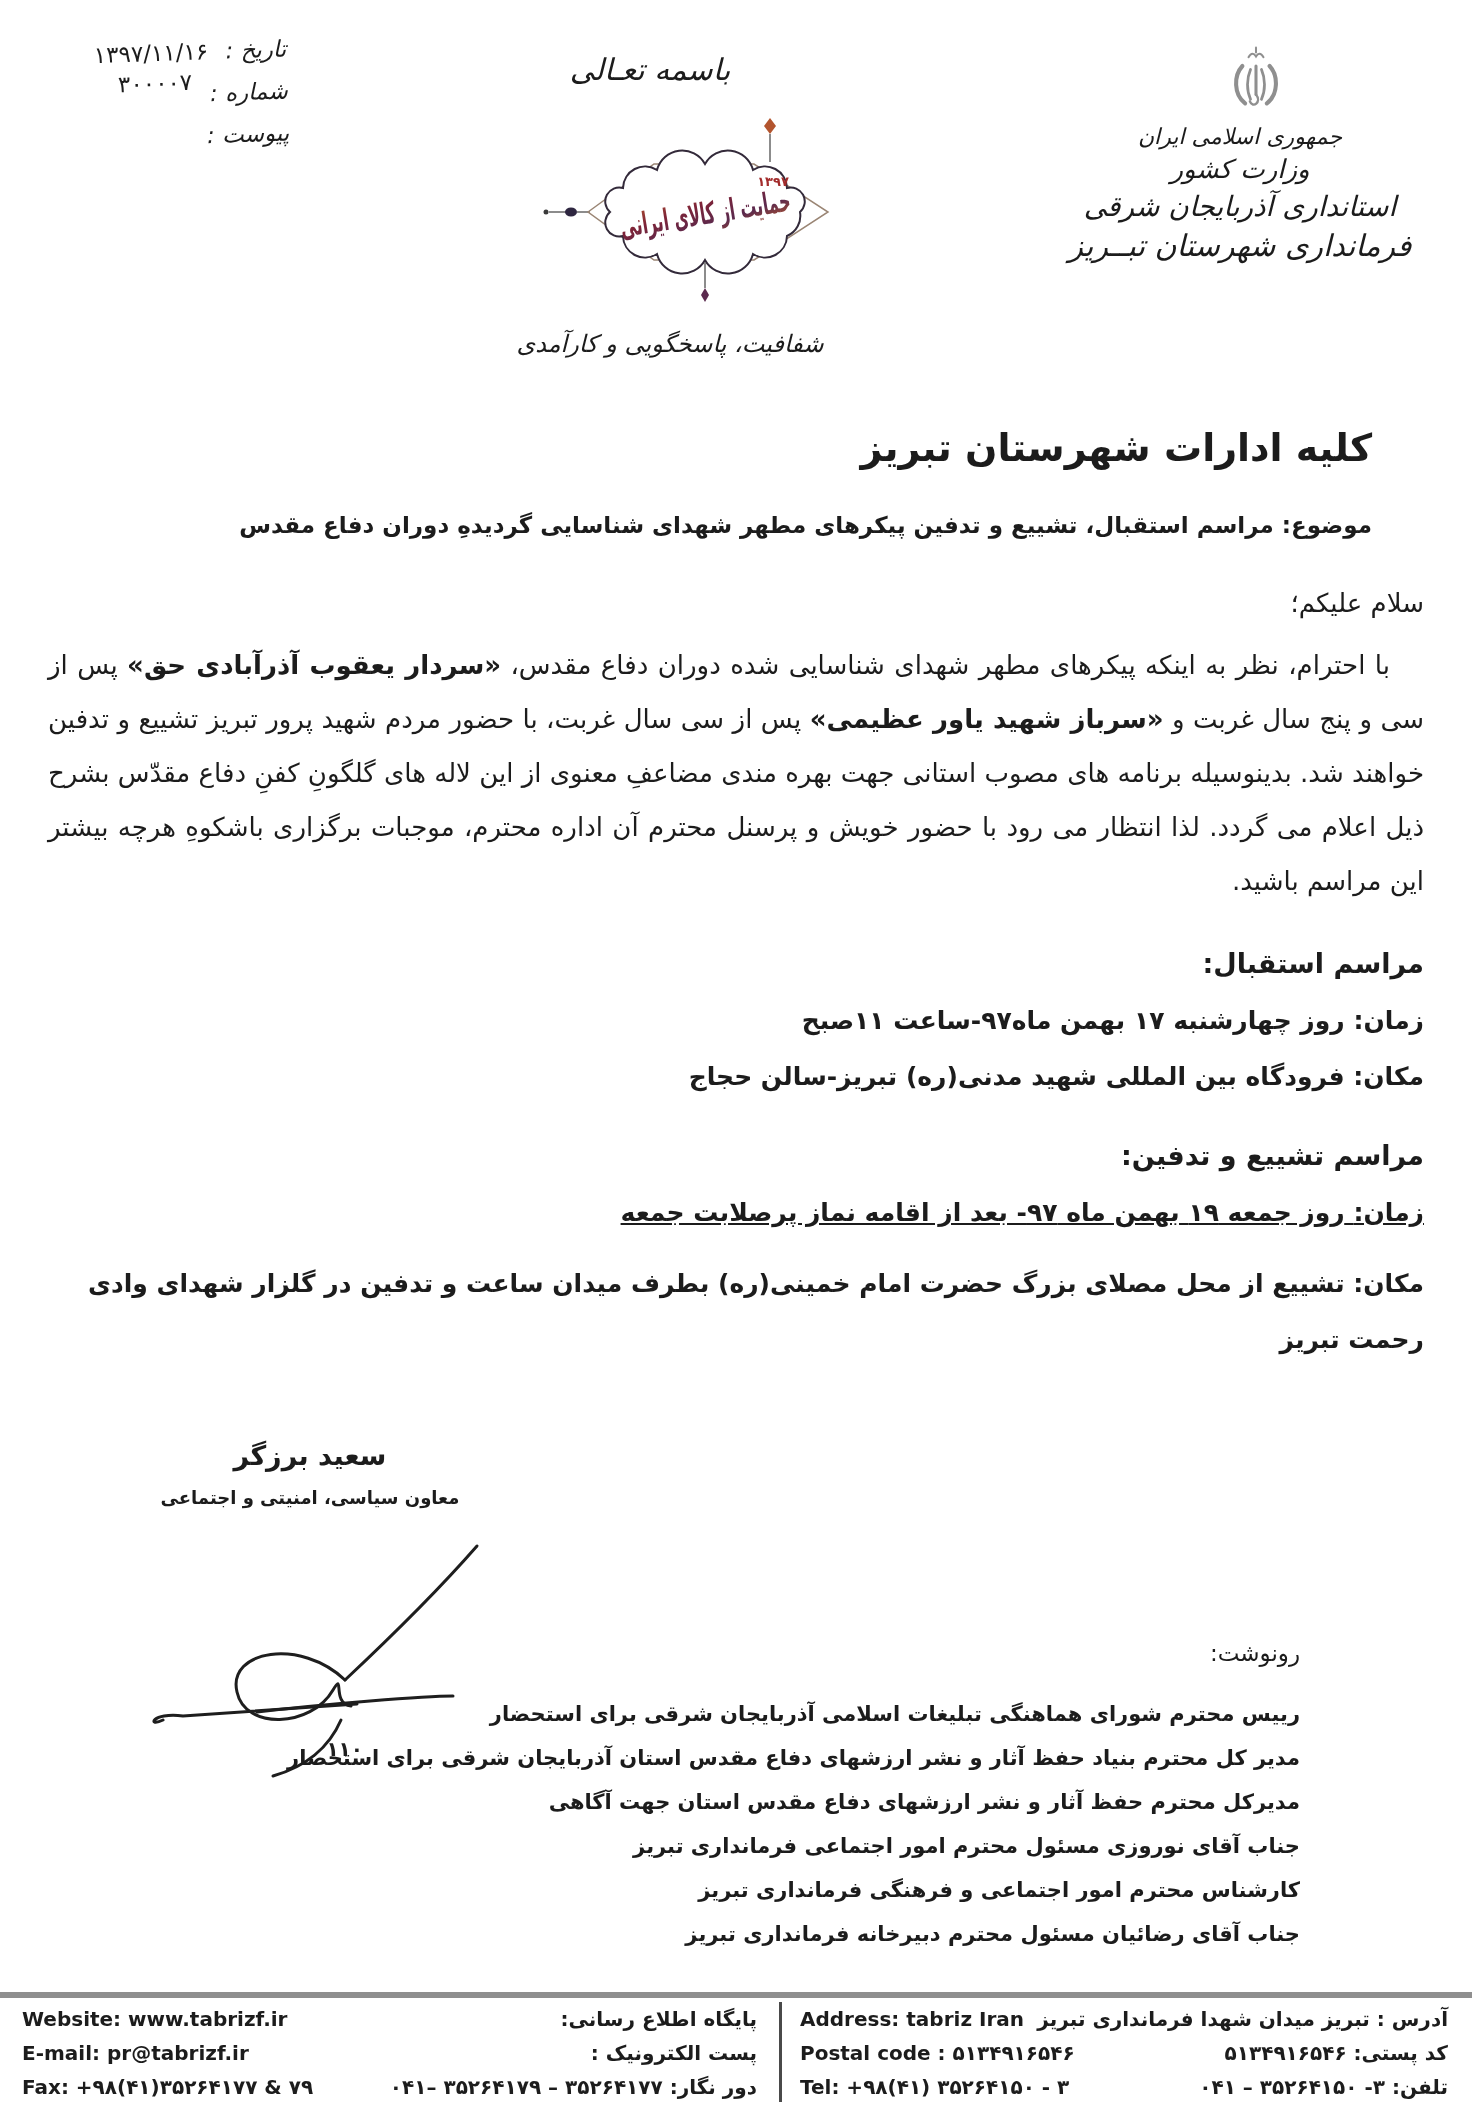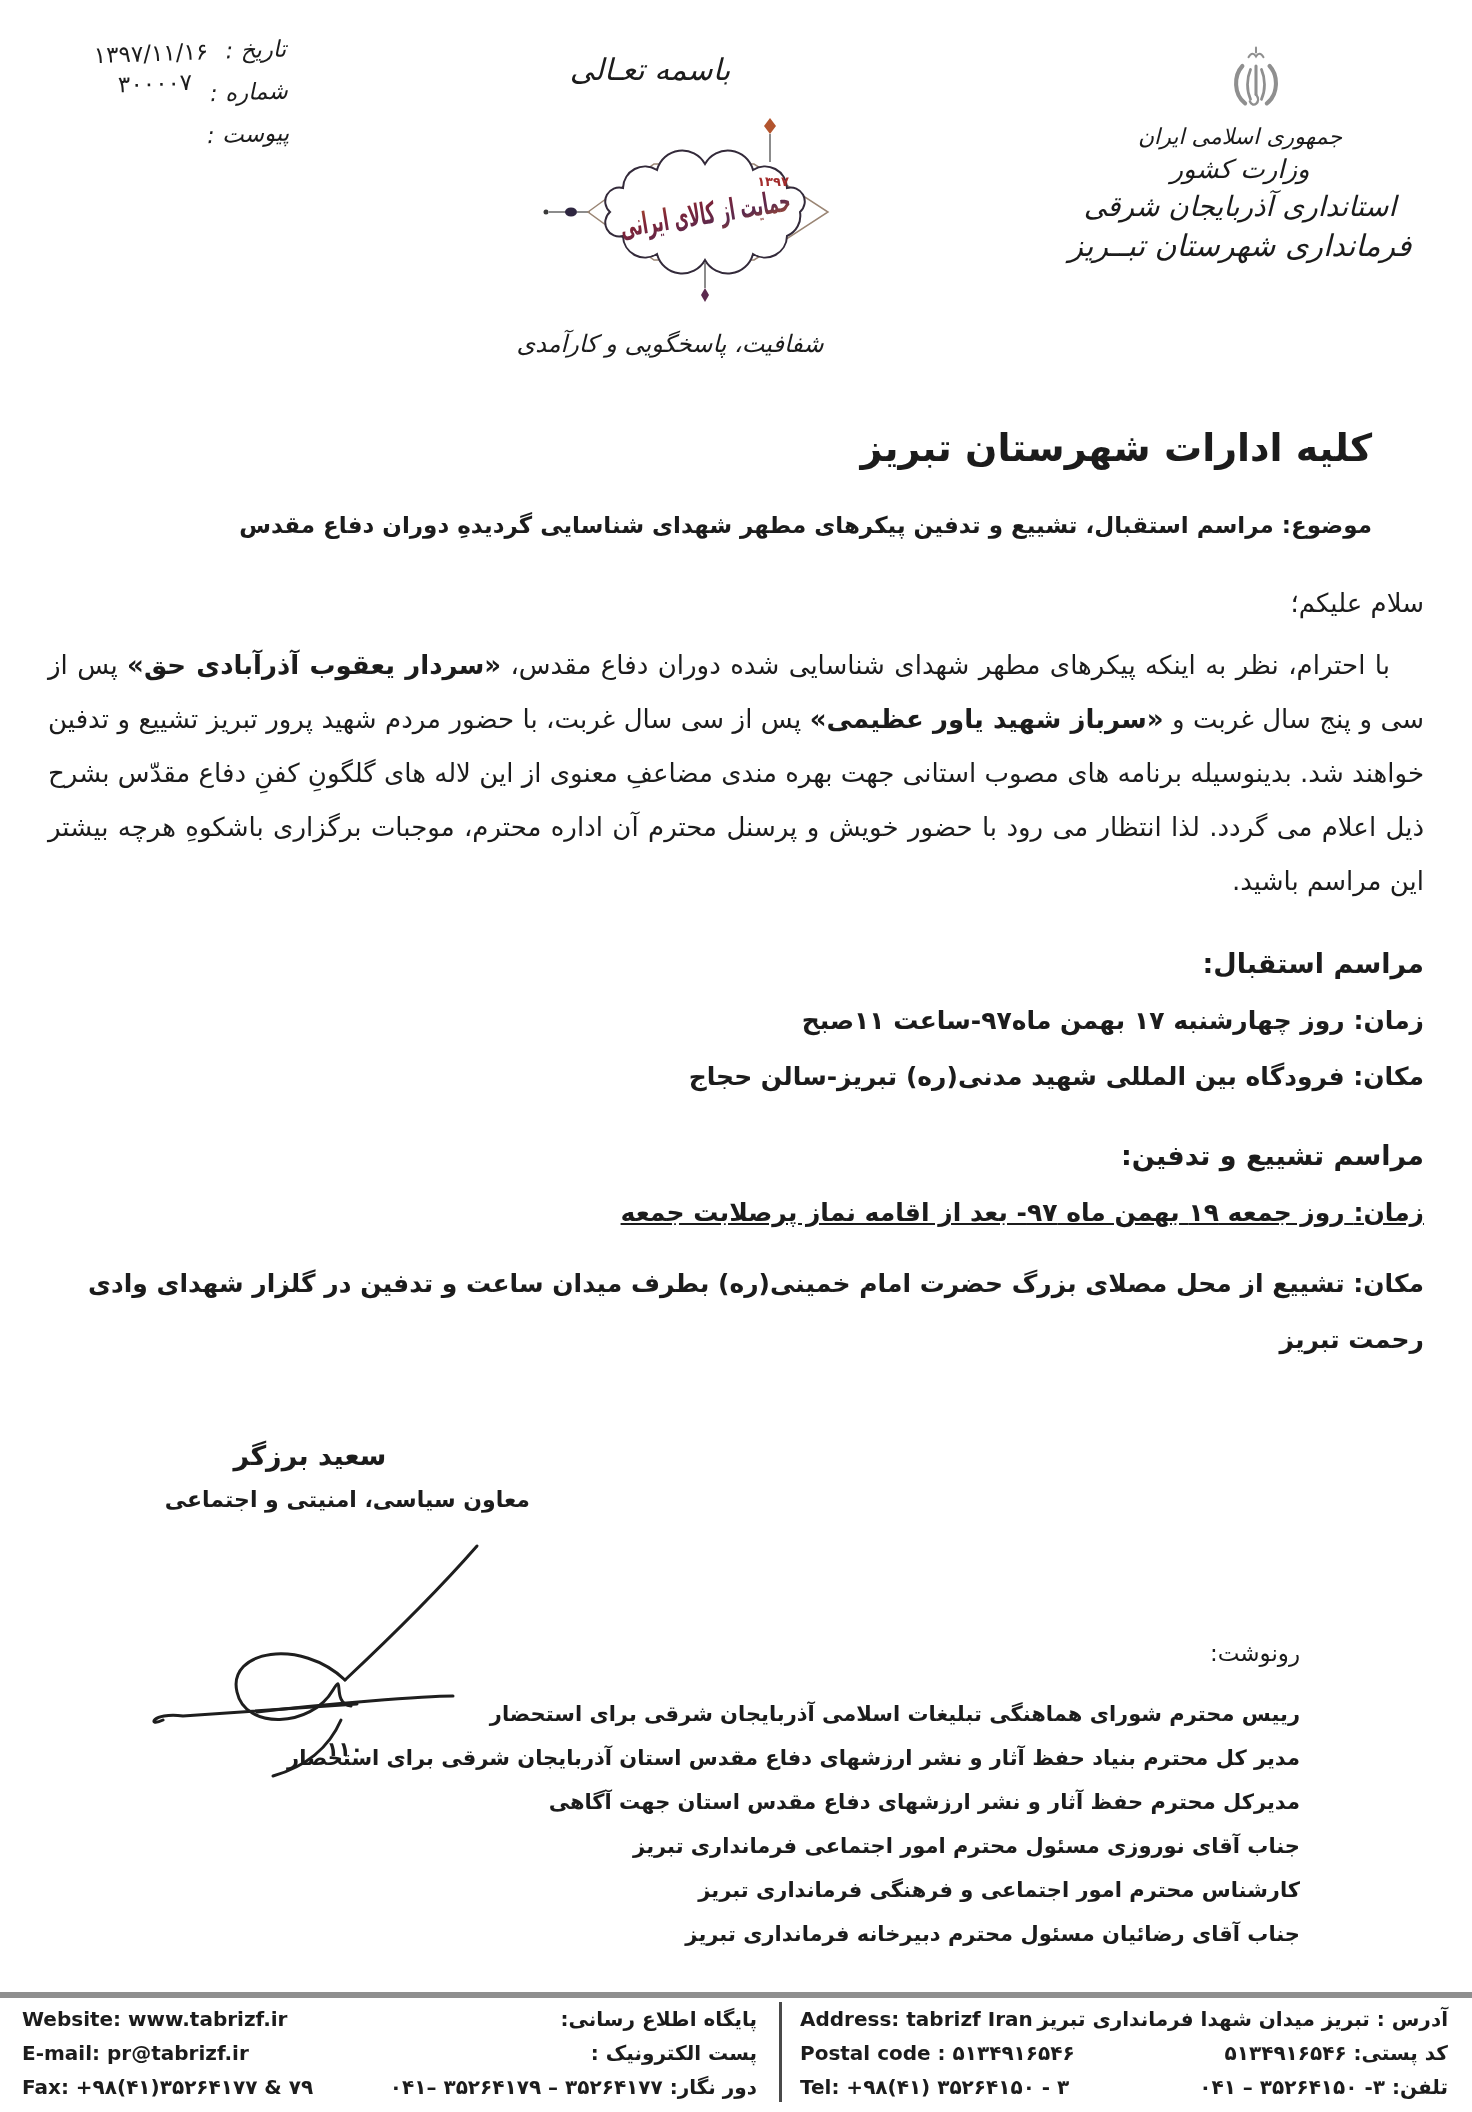--- a/index.html
+++ b/index.html
@@ -40,21 +40,21 @@
   .sec-line{font-size:25px;}
   .sec1-title{right:48px;top:948px;}
   .sec1-time{right:48px;top:1006px;}
   .sec1-place{right:48px;top:1062px;}
   .sec2-title{right:48px;top:1140px;}
   .sec2-time{right:48px;top:1198px;text-decoration:underline;}
   .sec2-place{right:48px;left:48px;top:1256px;line-height:56px;}
 
   .sign-block{left:90px;top:1440px;width:440px;text-align:center;}
   .sign-name{font-size:27px;}
-  .sign-title{font-size:22px;margin-top:16px;text-align:right;}
+  .sign-title{font-size:18px;margin-top:16px;}
   .sign-svg{left:105px;top:1540px;}
 
   .cc-label{right:172px;top:1640px;font-size:23px;}
   .cc-list{right:172px;top:1692px;text-align:right;}
   .cc-item{font-size:21px;font-weight:bold;line-height:44px;white-space:nowrap;}
 
   
   .footer-bar{left:0;top:1992px;width:1472px;height:6px;background:#8f8f8f;}
   .footer-divider{left:779px;top:2002px;width:3px;height:100px;background:#4a4a4a;}
   .footer-half{top:2002px;height:110px;font-size:20px;font-weight:bold;}
@@ -208,21 +208,21 @@
       <span class="f-fa">پست الکترونیک :</span>
     </div>
     <div class="f-row">
       <span class="f-en">Fax: +۹۸(۴۱)۳۵۲۶۴۱۷۷ &amp; ۷۹</span>
       <span class="f-fa">دور نگار: ۳۵۲۶۴۱۷۷ – ۳۵۲۶۴۱۷۹ –۰۴۱</span>
     </div>
   </div>
 
   <div class="abs footer-half footer-right">
     <div class="f-row">
-      <span class="f-en">Address: tabrizf Iran</span>
+      <span class="f-en">Address: tabriz Iran</span>
       <span class="f-fa">آدرس : تبریز میدان شهدا فرمانداری تبریز</span>
     </div>
     <div class="f-row">
       <span class="f-en">Postal code :  ۵۱۳۴۹۱۶۵۴۶</span>
       <span class="f-fa">کد پستی: ۵۱۳۴۹۱۶۵۴۶</span>
     </div>
     <div class="f-row">
       <span class="f-en">Tel: +۹۸(۴۱) ۳۵۲۶۴۱۵۰ - ۳</span>
       <span class="f-fa">تلفن: ۳- ۳۵۲۶۴۱۵۰ – ۰۴۱</span>
     </div>

